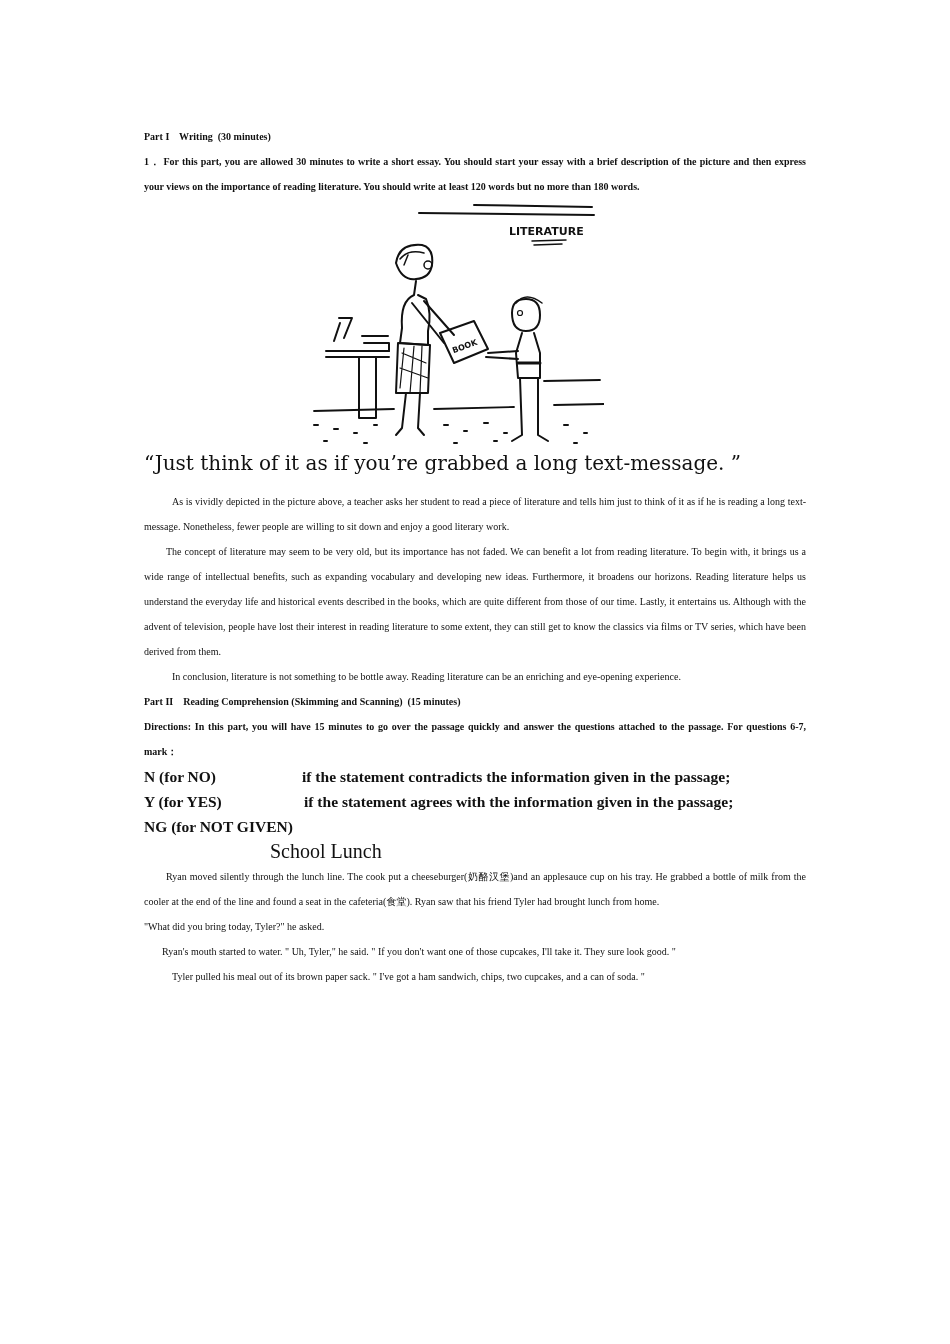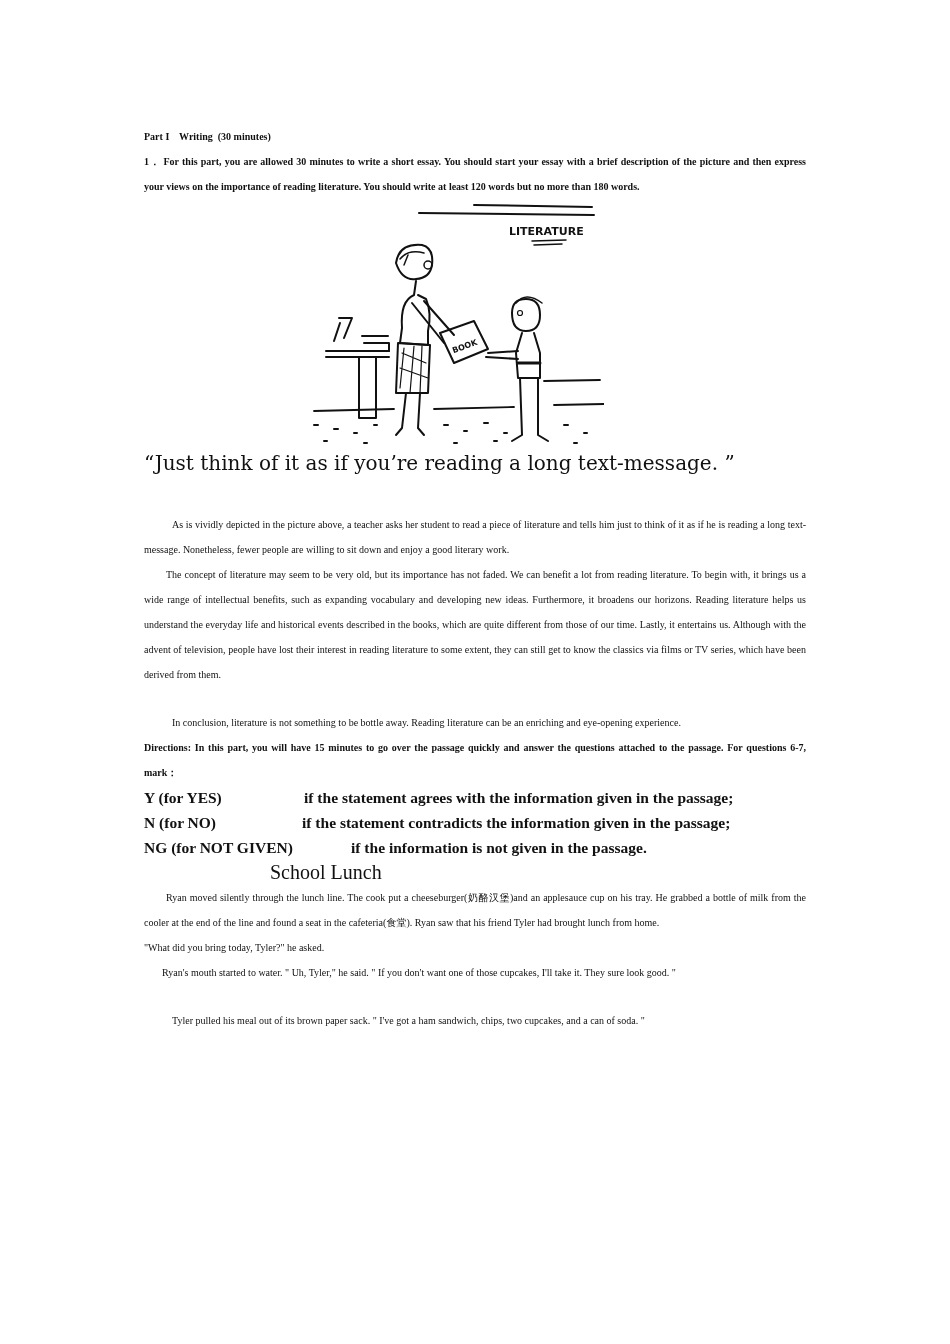--- a/index.html
+++ b/index.html
@@ -3,21 +3,21 @@
 <meta charset="utf-8">
 <style>
   html, body { margin: 0; padding: 0; background: #ffffff; }
   body { width: 950px; height: 1344px; position: relative; overflow: hidden;
          font-family: "Liberation Serif", "DejaVu Serif", serif; color: #111; }
   .page { position: absolute; left: 144px; top: 124px; width: 662px; }
   .line { font-size: 10px; line-height: 25px; }
   .bold { font-weight: bold; }
   .title { text-align: center; font-weight: bold; font-size: 15.5px; line-height: 25px; }
   .just { text-align: justify; }
-  .indent { text-indent: 28px; margin-top: 23px; }
+  .indent { text-indent: 28px; }
   .indent2 { text-indent: 22px; }
   .indent3 { text-indent: 18px; }
   p { margin: 0; }
   .figure { position: relative; width: 662px; height: 290px; }
   .cartoon { position: absolute; left: 160px; top: 4px; width: 300px; height: 245px; }
   .caption { position: absolute; left: 0; top: 249px; width: 662px; font-family: "DejaVu Serif", serif;
              font-size: 20px; line-height: 30px; white-space: nowrap; }
   .mark-row { display: flex; font-weight: bold; font-size: 15.5px; line-height: 25px; }
   .mark-code { flex: none; }
   .story-title { padding-left: 126px; font-size: 20px; line-height: 25px; }
@@ -61,40 +61,40 @@
       <path d="M212 100 Q222 88 238 100" stroke-width="1.5"></path>
       <circle cx="216" cy="110" r="2.5" stroke-width="1.2"></circle>
       <path d="M218 130 L212 150 L214 175 L236 175 L236 150 L230 130" stroke-width="2"></path>
       <path d="M214 148 L184 150 M214 156 L182 154" stroke-width="2"></path>
       <path d="M214 160 L236 160" stroke-width="3"></path>
       <path d="M216 175 L218 232 L208 238 M234 175 L234 232 L244 238" stroke-width="2"></path>
 
       <path d="M10 208 L90 206 M130 206 L210 204 M250 202 L300 201 M240 178 L296 177" stroke-width="1.8"></path>
       <path d="M10 222 L14 222 M30 226 L34 226 M50 230 L53 230 M70 222 L73 222 M140 222 L144 222 M160 228 L163 228 M180 220 L184 220 M200 230 L203 230 M260 222 L264 222 M280 230 L283 230 M20 238 L23 238 M60 240 L63 240 M150 240 L153 240 M190 238 L193 238 M270 240 L273 240" stroke-width="2"></path>
     </svg>
-    <div class="caption">“Just think of it as if you’re reading a long text-message. ”</div>
+    <div class="caption">“Just think of it as if you’re grabbed a long text-message. ”</div>
   </div>
 
   <p class="line just indent">As is vividly depicted in the picture above, a teacher asks her student to read a piece of literature and tells him just to think of it as if he is reading a long text-message. Nonetheless, fewer people are willing to sit down and enjoy a good literary work.</p>
   <p class="line just indent2">The concept of literature may seem to be very old, but its importance has not faded. We can benefit a lot from reading literature. To begin with, it brings us a wide range of intellectual benefits, such as expanding vocabulary and developing new ideas. Furthermore, it broadens our horizons. Reading literature helps us understand the everyday life and historical events described in the books, which are quite different from those of our time. Lastly, it entertains us. Although with the advent of television, people have lost their interest in reading literature to some extent, they can still get to know the classics via films or TV series, which have been derived from them.</p>
   <p class="line just indent">In conclusion, literature is not something to be bottle away. Reading literature can be an enriching and eye-opening experience.</p>
 
+  <p class="line bold" style="white-space:pre;">Part II    Reading Comprehension (Skimming and Scanning)  (15 minutes)</p>
   <p class="line bold just">Directions: In this part, you will have 15 minutes to go over the passage quickly and answer the questions attached to the passage. For questions 6-7, mark：</p>
 
+  <div class="mark-row">
+    <span class="mark-code" style="width:158px;">N (for NO)</span>
+    <span>if the statement contradicts the information given in the passage;</span>
+  </div>
   <div class="mark-row">
     <span class="mark-code" style="width:160px;">Y (for YES)</span>
     <span>if the statement agrees with the information given in the passage;</span>
   </div>
   <div class="mark-row">
-    <span class="mark-code" style="width:158px;">N (for NO)</span>
-    <span>if the statement contradicts the information given in the passage;</span>
-  </div>
-  <div class="mark-row">
     <span class="mark-code" style="width:207px;">NG (for NOT GIVEN)</span>
-    <span>if the information is not given in the passage.</span>
   </div>
 
   <p class="story-title">School Lunch</p>
   <p class="line just indent2">Ryan moved silently through the lunch line. The cook put a cheeseburger(奶酪汉堡)and an applesauce cup on his tray. He grabbed a bottle of milk from the cooler at the end of the line and found a seat in the cafeteria(食堂). Ryan saw that his friend Tyler had brought lunch from home.</p>
   <p class="line">"What did you bring today, Tyler?" he asked.</p>
   <p class="line just indent3">Ryan's mouth started to water. " Uh, Tyler," he said. " If you don't want one of those cupcakes, I'll take it. They sure look good. "</p>
   <p class="line just indent">Tyler pulled his meal out of its brown paper sack. " I've got a ham sandwich, chips, two cupcakes, and a can of soda. "</p>
 
 </div>
 

